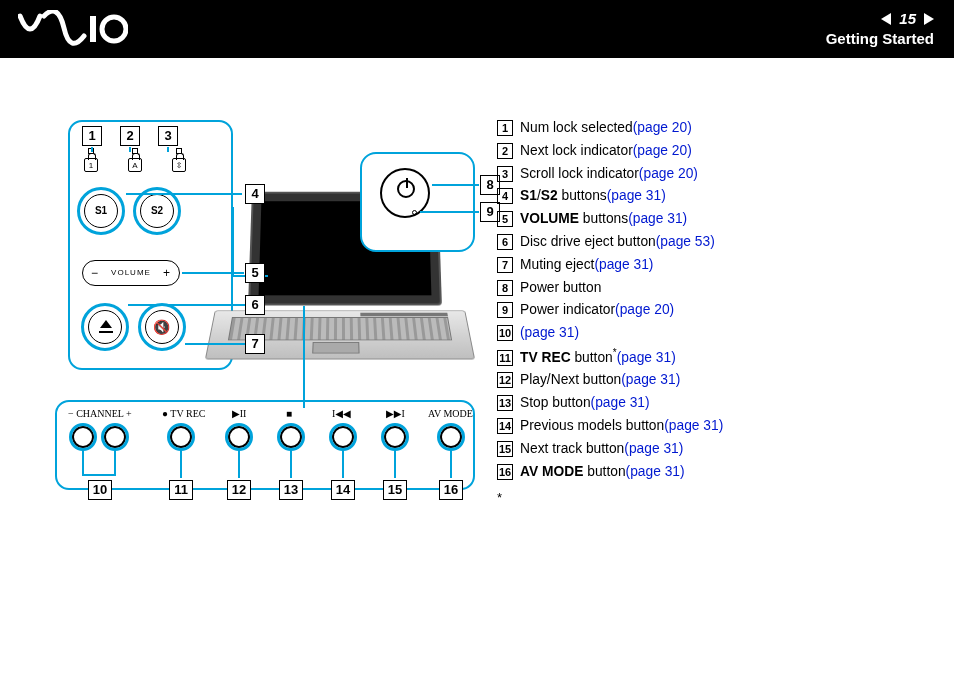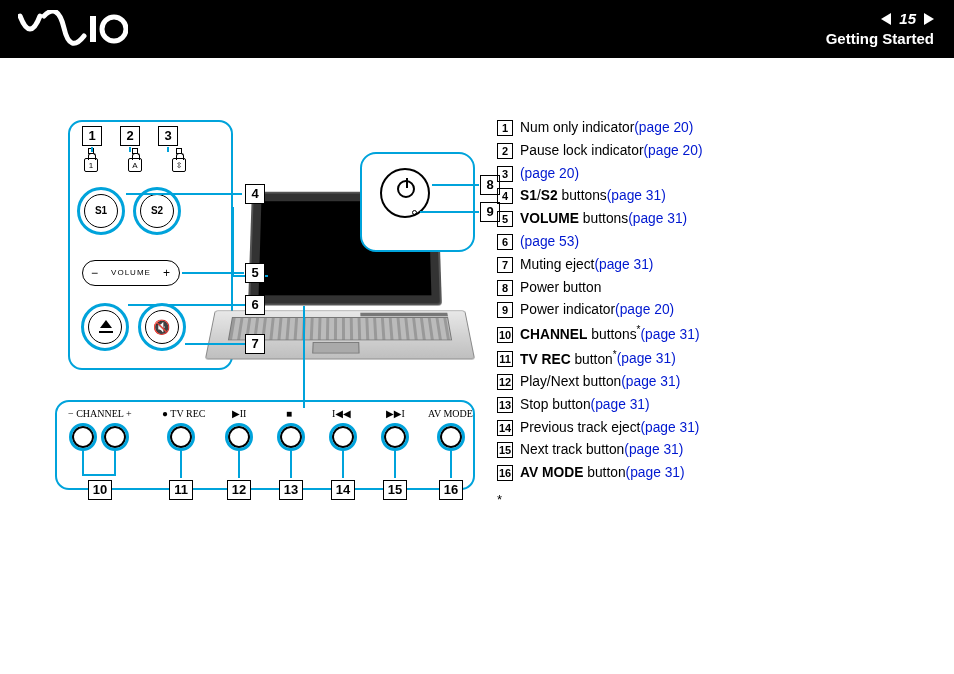--- a/index.html
+++ b/index.html
@@ -211,83 +211,84 @@
   <div class="d-num" style="left:271px; top:360px; width:24px;">14</div>
   <div class="d-lead v" style="left:334px; top:330px; height:28px;"></div>
   <div class="d-num" style="left:323px; top:360px; width:24px;">15</div>
   <div class="d-lead v" style="left:390px; top:330px; height:28px;"></div>
   <div class="d-num" style="left:379px; top:360px; width:24px;">16</div>
 </div>
 
 <div class="legend" id="legend-target">
     <div class="legend-row">
       <span class="leg-num">1</span>
-      <span>Num only indicator </span>
+      <span>Num lock selected </span>
       <span class="link">(page 20)</span>
     </div>
     <div class="legend-row">
       <span class="leg-num">2</span>
-      <span>Pause lock indicator </span>
+      <span>Next lock indicator </span>
       <span class="link">(page 20)</span>
     </div>
     <div class="legend-row">
       <span class="leg-num">3</span>
+      <span>Scroll lock indicator </span>
       <span class="link">(page 20)</span>
     </div>
     <div class="legend-row">
       <span class="leg-num">4</span>
       <span><span class="b">S1</span>/<span class="b">S2</span> buttons </span>
       <span class="link">(page 31)</span>
     </div>
     <div class="legend-row">
       <span class="leg-num">5</span>
       <span><span class="b">VOLUME</span> buttons </span>
       <span class="link">(page 31)</span>
     </div>
     <div class="legend-row">
       <span class="leg-num">6</span>
+      <span>Disc drive eject button </span>
       <span class="link">(page 53)</span>
     </div>
     <div class="legend-row">
       <span class="leg-num">7</span>
       <span>Muting eject </span>
       <span class="link">(page 31)</span>
     </div>
     <div class="legend-row">
       <span class="leg-num">8</span>
       <span>Power button</span>
     </div>
     <div class="legend-row">
       <span class="leg-num">9</span>
       <span>Power indicator </span>
       <span class="link">(page 20)</span>
     </div>
     <div class="legend-row">
       <span class="leg-num">10</span>
-      <span><span class="b">CHANNEL</span> buttons<span class="ast">*</span> </span>
       <span class="link">(page 31)</span>
     </div>
     <div class="legend-row">
       <span class="leg-num">11</span>
       <span><span class="b">TV REC</span> button<span class="ast">*</span> </span>
       <span class="link">(page 31)</span>
     </div>
     <div class="legend-row">
       <span class="leg-num">12</span>
       <span>Play/Next button </span>
       <span class="link">(page 31)</span>
     </div>
     <div class="legend-row">
       <span class="leg-num">13</span>
       <span>Stop button </span>
       <span class="link">(page 31)</span>
     </div>
     <div class="legend-row">
       <span class="leg-num">14</span>
-      <span>Previous track eject </span>
+      <span>Previous models button </span>
       <span class="link">(page 31)</span>
     </div>
     <div class="legend-row">
       <span class="leg-num">15</span>
       <span>Next track button </span>
       <span class="link">(page 31)</span>
     </div>
     <div class="legend-row">
       <span class="leg-num">16</span>
       <span><span class="b">AV MODE</span> button </span>

